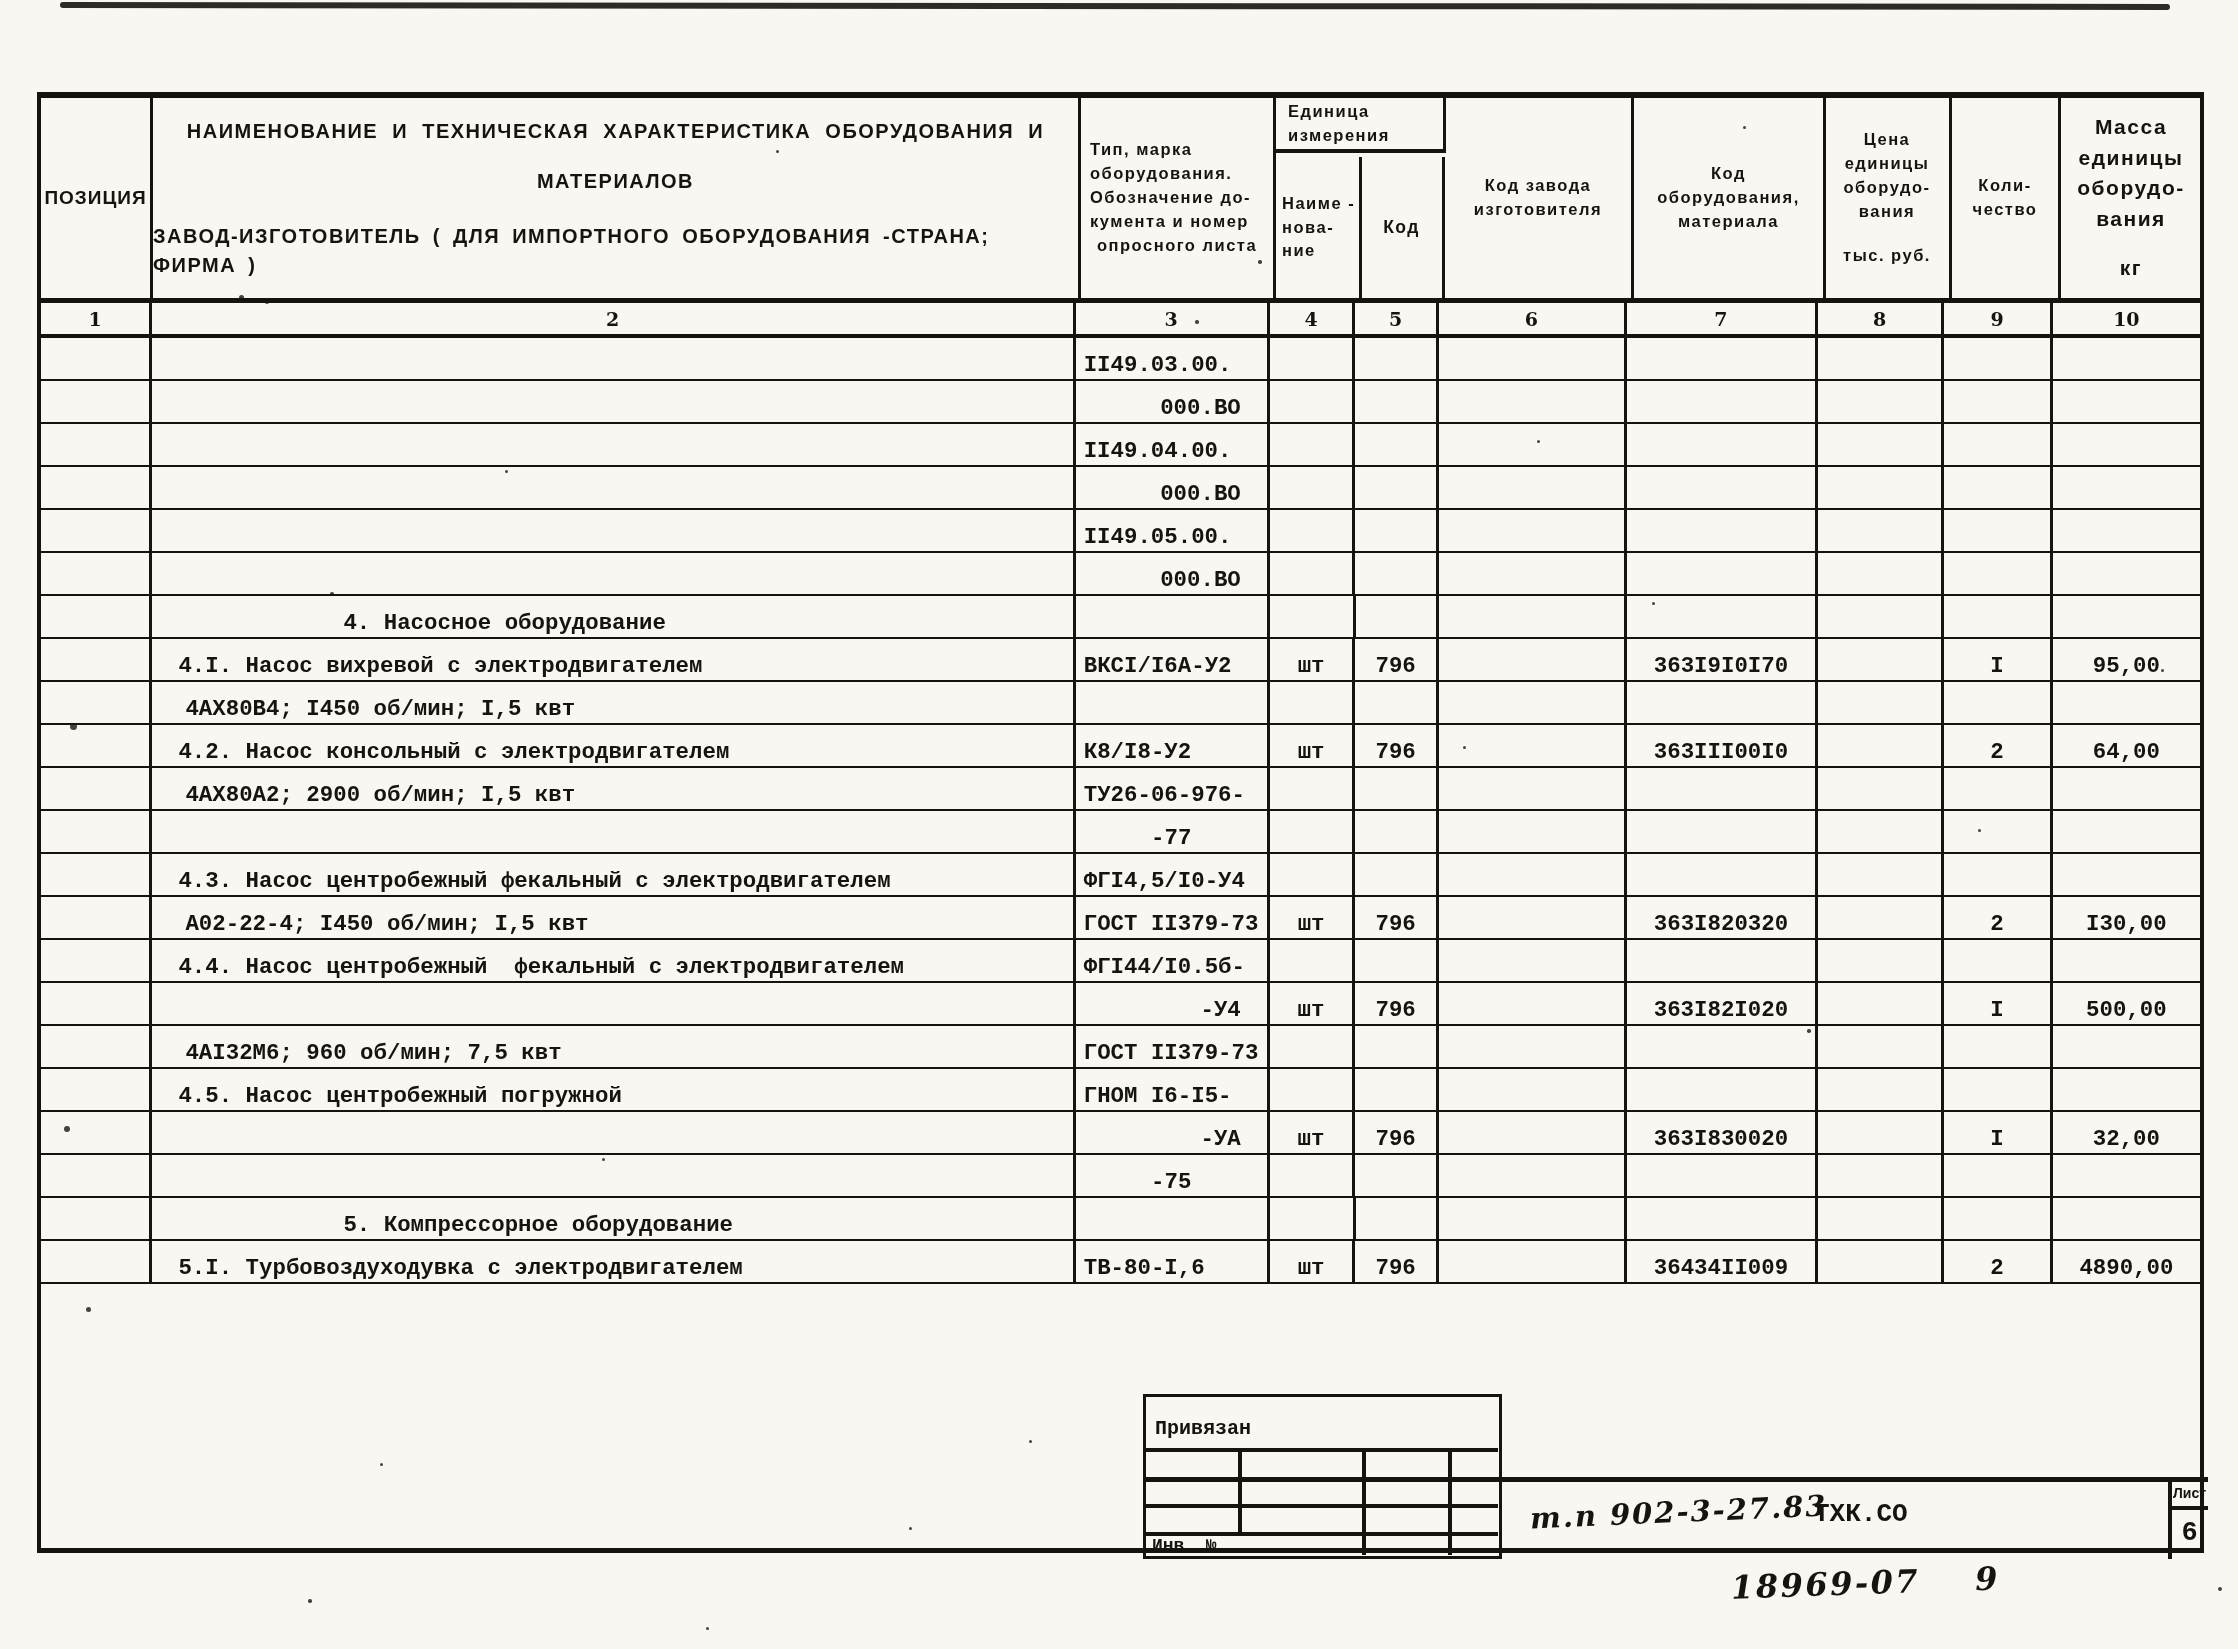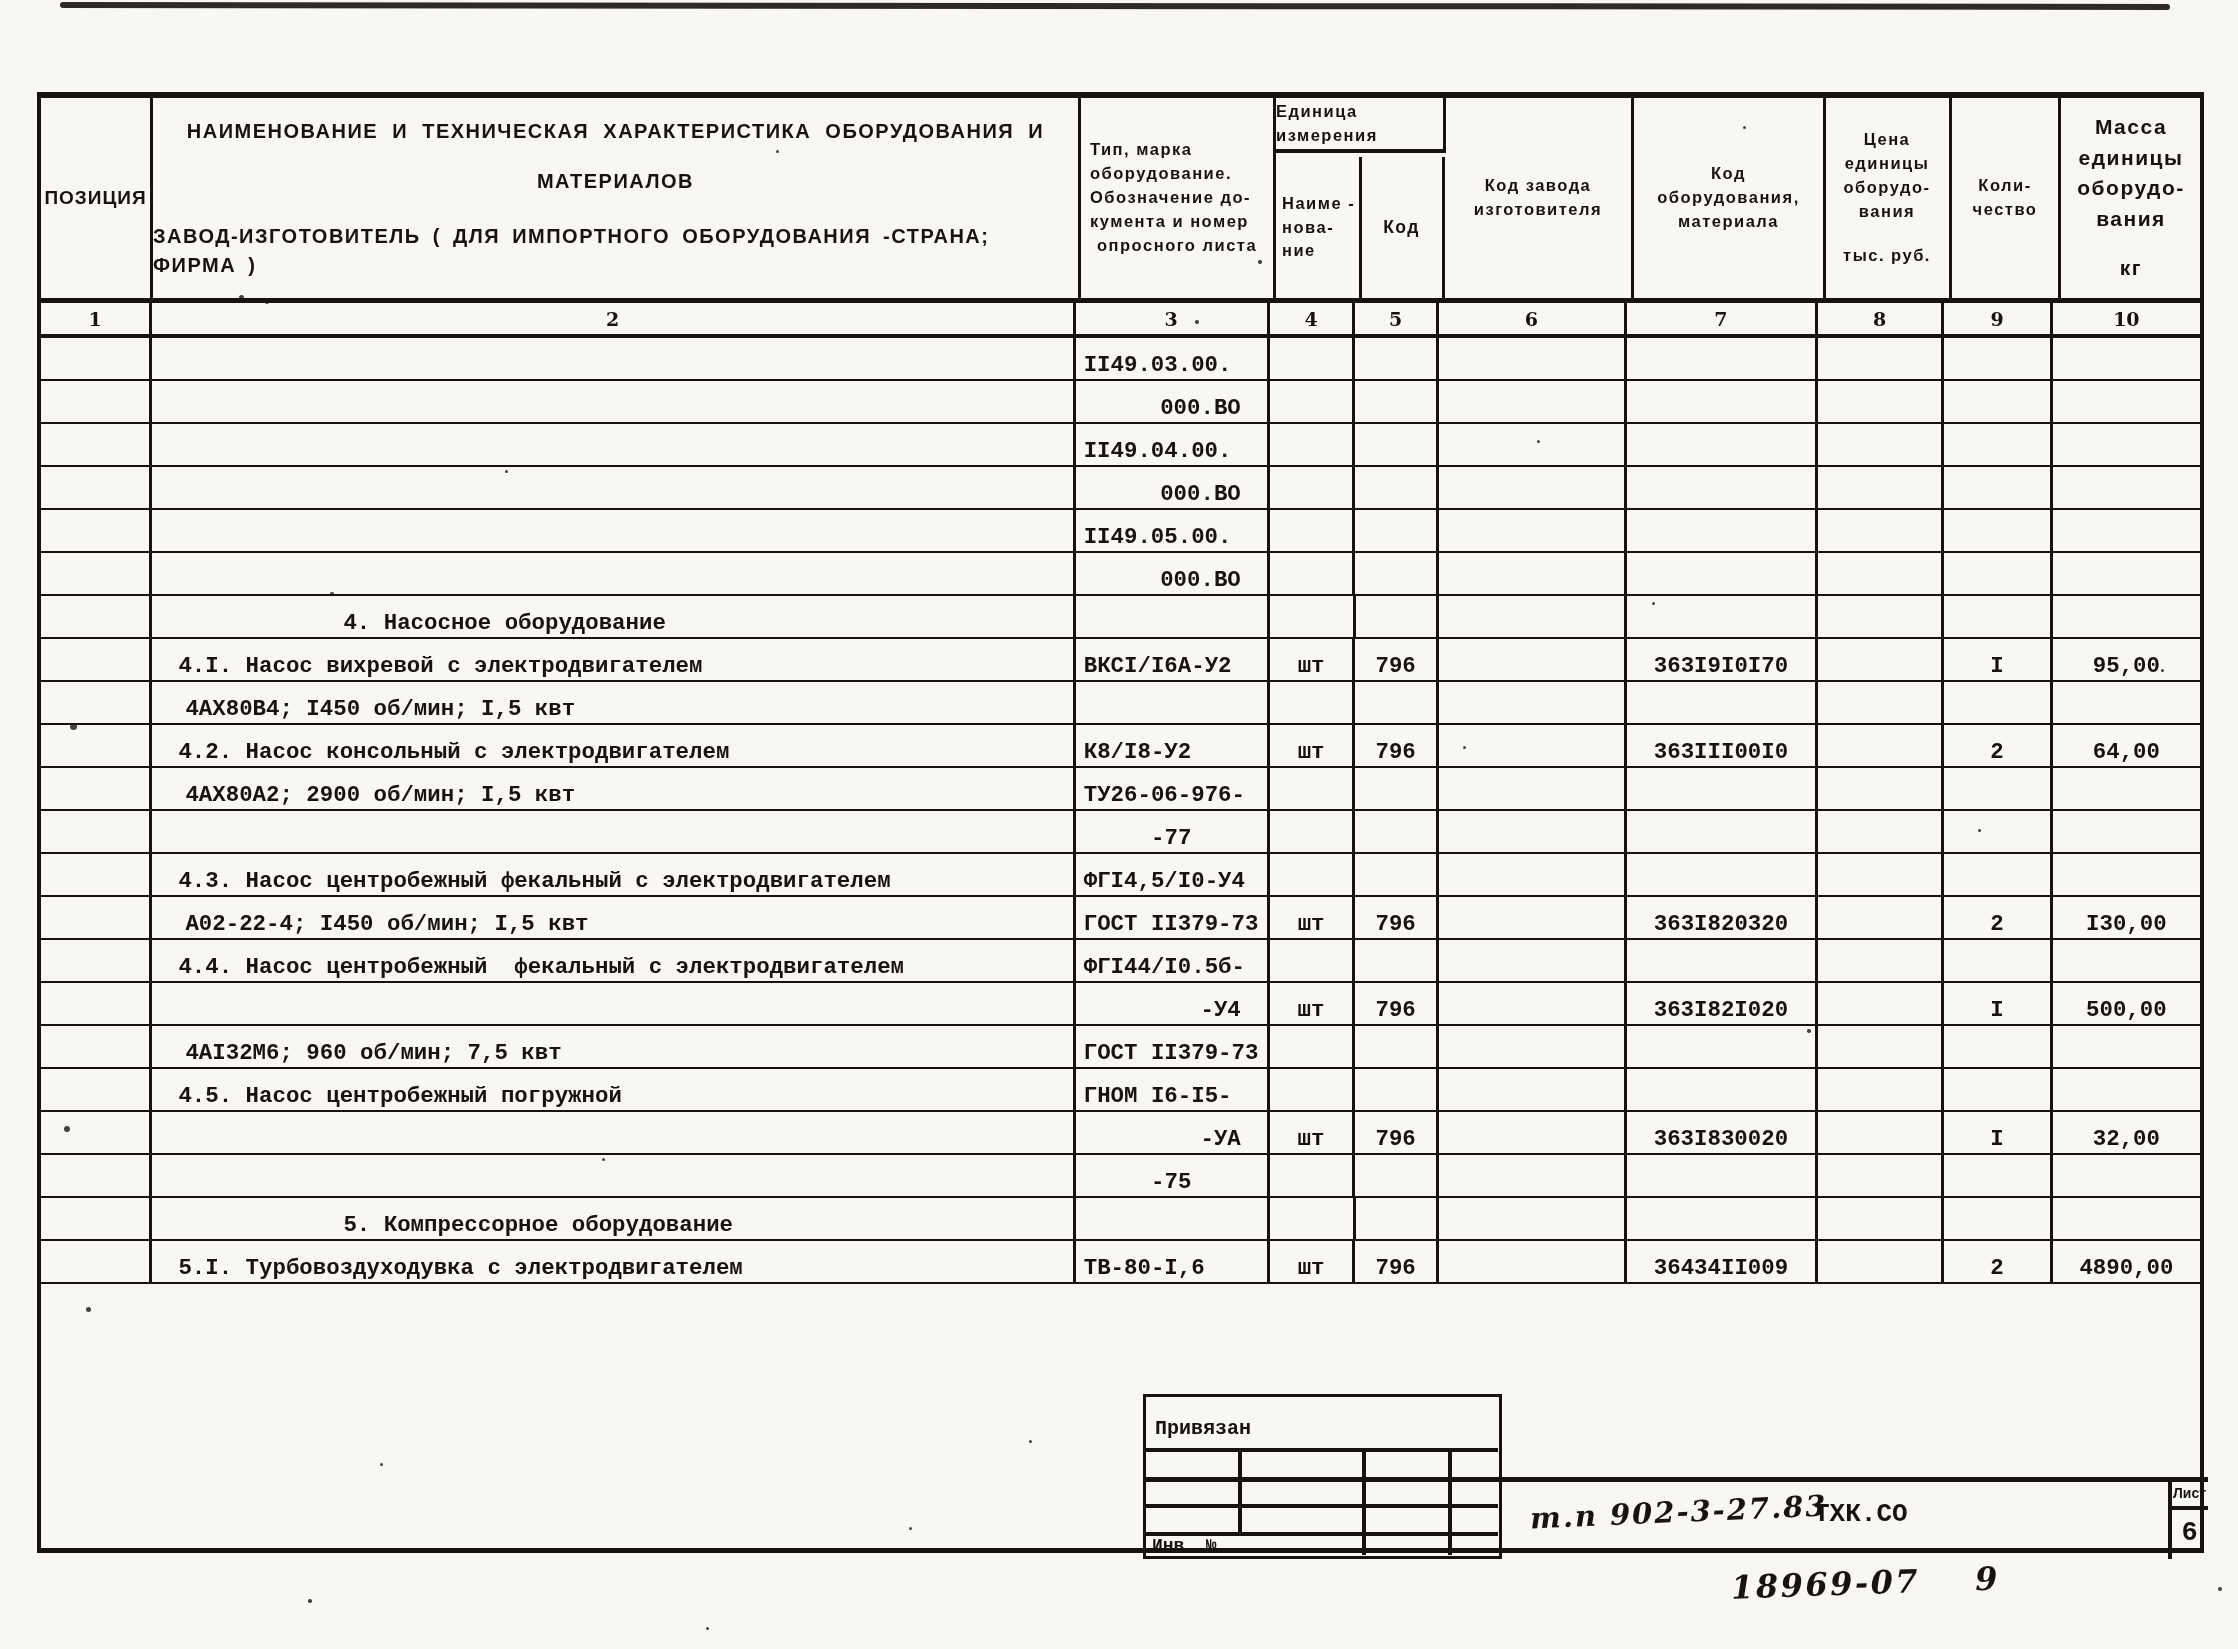--- a/index.html
+++ b/index.html
@@ -65,27 +65,27 @@
         </div>
 
         <div class="hcell" style="left:112px;top:0;width:928px;height:200px;font-size:20px;">
           <div class="hline" style="word-spacing:7px;">НАИМЕНОВАНИЕ  И  ТЕХНИЧЕСКАЯ  ХАРАКТЕРИСТИКА  ОБОРУДОВАНИЯ  И</div>
           <div class="hline" style="margin-top:21px;">МАТЕРИАЛОВ</div>
           <div class="hline" style="margin-top:26px;word-spacing:5px;">ЗАВОД-ИЗГОТОВИТЕЛЬ ( ДЛЯ  ИМПОРТНОГО  ОБОРУДОВАНИЯ -СТРАНА; ФИРМА )</div>
         </div>
 
         <div class="hcell" style="left:1040px;top:0;width:195px;height:200px;font-size:16.5px;align-items:flex-start;padding-left:9px;">
           <div class="hline">Тип, марка</div>
-          <div class="hline">оборудование.</div>
+          <div class="hline">оборудования.</div>
           <div class="hline">Обозначение до-</div>
           <div class="hline">кумента и номер</div>
           <div class="hline" style="padding-left:7px;">опросного листа</div>
         </div>
 
-        <div class="hcell" style="left:1235px;top:0;width:170px;height:55px;border-bottom:4px solid var(--ink);font-size:16.5px;align-items:flex-start;">
+        <div class="hcell" style="left:1235px;top:0;width:170px;height:55px;border-bottom:4px solid var(--ink);font-size:16.5px;align-items:flex-start;padding-left:12px;">
           <div class="hline">Единица</div>
           <div class="hline">измерения</div>
         </div>
         <div class="hcell" style="left:1235px;top:59px;width:86px;height:141px;font-size:16.5px;align-items:flex-start;padding-left:6px;">
           <div class="hline">Наиме -</div>
           <div class="hline">нова-</div>
           <div class="hline">ние</div>
         </div>
         <div class="hcell" style="left:1320px;top:59px;width:84px;height:141px;font-size:17.5px;">
           <div class="hline">Код</div>

